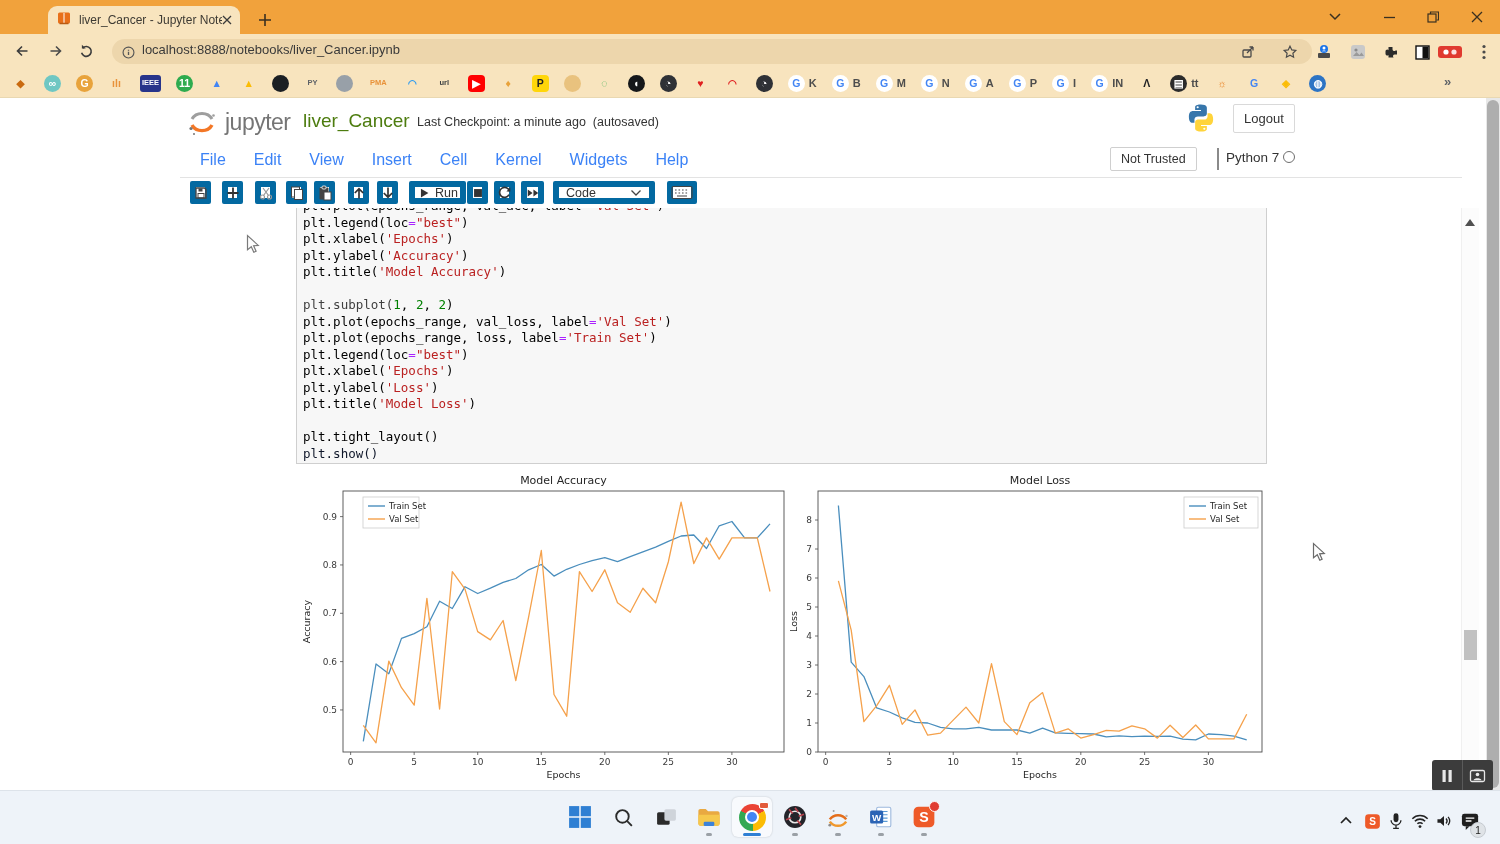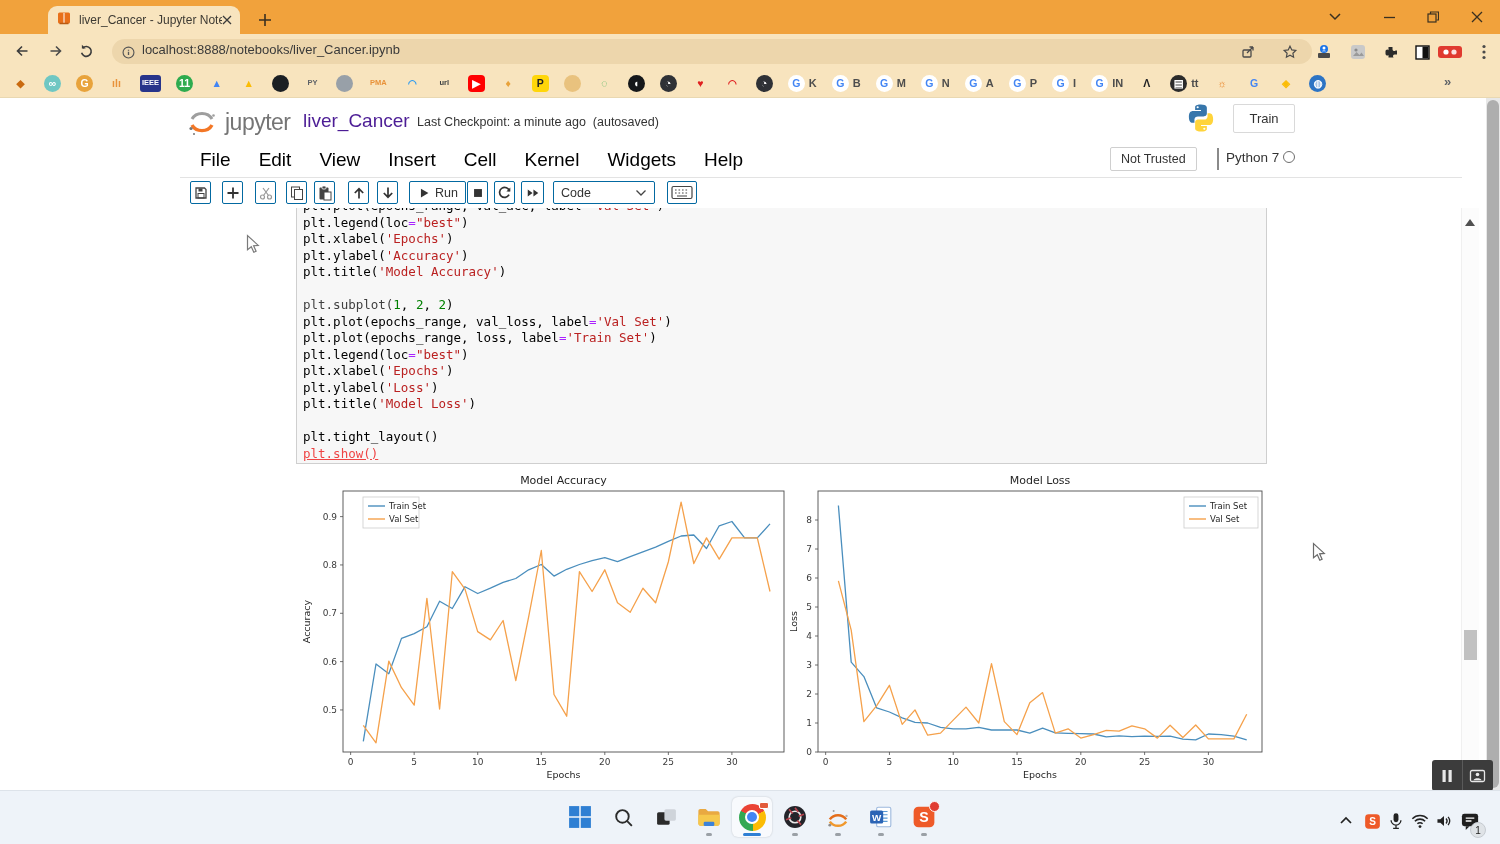--- a/index.html
+++ b/index.html
@@ -24,34 +24,34 @@
   .bm-item{display:inline-flex;align-items:center;margin-right:15px;}
   .bm{width:17px;height:17px;border-radius:50%;display:inline-flex;align-items:center;justify-content:center;
       font-size:10.5px;font-weight:bold;line-height:1;}
   .bm-wide{width:auto;min-width:17px;padding:0 2px;border-radius:3px;font-size:7.5px;letter-spacing:0;}
   .bm-suffix{margin-left:4px;font-size:11px;color:#4d4d4d;font-weight:bold;}
 
   
   .page{position:absolute;left:0;top:98px;width:1500px;height:692px;background:#fff;}
   .jbrand{position:absolute;left:185px;top:8px;display:flex;align-items:center;}
   .jbrand-text{font-size:23px;color:#757575;margin-left:6px;letter-spacing:-0.5px;}
-  .jtitle{position:absolute;left:303px;top:12px;font-size:19px;color:#4c1d95;}
+  .jtitle{position:absolute;left:303px;top:12px;font-size:19px;color:#4d7c0f;}
   .jcheckpoint{position:absolute;left:417px;top:17px;font-size:12.5px;color:#333;}
   .logout{position:absolute;left:1233px;top:6px;width:62px;height:29px;border:1px solid #d9d9d9;border-radius:2px;
           background:#fff;font-size:13px;color:#333;display:flex;align-items:center;justify-content:center;}
   .jmenu{position:absolute;left:186px;top:46px;height:32px;display:flex;align-items:center;}
-  .jmenu span{padding:0 14px;font-size:19px;color:#000000;}
+  .jmenu span{padding:0 14px;font-size:16px;color:#3b82f6;}
   .menurule{position:absolute;left:180px;top:79px;width:1282px;height:1px;background:#e3e3e3;}
   .nottrusted{position:absolute;left:1110px;top:49px;height:24px;padding:0 10px;border:1px solid #cfcfcf;border-radius:2px;
               font-size:12.5px;color:#333;display:flex;align-items:center;background:#fff;}
   .kerneldiv{position:absolute;left:1217px;top:50px;width:2px;height:22px;background:#8a8a8a;}
   .kernelname{position:absolute;left:1226px;top:52px;font-size:13.5px;color:#333;}
   .kernelind{position:absolute;left:1283px;top:53px;width:12px;height:12px;border:1.6px solid #6e6e6e;border-radius:50%;}
   .jtoolbar{position:absolute;left:0;top:80px;width:1500px;height:30px;}
-  .tbtn{position:absolute;top:3px;height:23px;border:1px solid #0369a1;border-radius:2px;background:#fff;
+  .tbtn{position:absolute;top:3px;height:23px;border:6px solid #0369a1;border-radius:2px;background:#fff;
         display:flex;align-items:center;justify-content:center;gap:4px;font-size:12.5px;color:#333;}
   .tsel{justify-content:space-between;padding:0 7px;}
 
   
   .cell{position:absolute;left:296px;top:110px;width:971px;height:256px;background:#f7f7f7;
         border-left:1px solid #cfcfcf;border-right:1px solid #cfcfcf;border-bottom:1px solid #cfcfcf;overflow:hidden;}
   .codewrap{margin-top:-10px;padding-left:6px;}
   .cl{height:16.5px;line-height:16.5px;white-space:pre;font-family:"DejaVu Sans Mono",monospace;font-size:12.5px;}
 
   
@@ -346,21 +346,21 @@
       <span class="jbrand-text">jupyter</span>
     </div>
     <div class="jtitle">liver_Cancer</div>
     <div class="jcheckpoint"><span>Last Checkpoint: a minute ago</span>&nbsp;&nbsp;<span>(autosaved)</span></div>
     <div class="abs" style="left:1185px;top:4px">
       <svg width="32" height="32" viewBox="0 0 24 24">
         <path d="M11.9 1.8c-4.6 0-4.3 2-4.3 2v2.2h4.4v.7H5.9s-3 -.3-3 4.4 2.6 4.5 2.6 4.5h1.6v-2.2s-.1-2.6 2.6-2.6h4.3s2.4.1 2.4-2.3V4.3s.4-2.5-4.5-2.5zM9.5 3.1a.8.8 0 1 1 0 1.6.8.8 0 0 1 0-1.6z" fill="#3776ab"></path>
         <path d="M12.1 22.2c4.6 0 4.3-2 4.3-2V18h-4.4v-.7h6.1s3 .3 3-4.4-2.6-4.5-2.6-4.5h-1.6v2.2s.1 2.6-2.6 2.6H10s-2.4-.1-2.4 2.3v4.2s-.4 2.5 4.5 2.5zm2.4-1.3a.8.8 0 1 1 0-1.6.8.8 0 0 1 0 1.6z" fill="#ffd43b"></path>
       </svg>
     </div>
-    <div class="logout">Train</div>
+    <div class="logout">Logout</div>
 
     <div class="jmenu" id="jmenu">
         <span>File</span>
         <span>Edit</span>
         <span>View</span>
         <span>Insert</span>
         <span>Cell</span>
         <span>Kernel</span>
         <span>Widgets</span>
         <span>Help</span>
@@ -484,21 +484,21 @@
           <div class="cl">&nbsp;</div>
           <div class="cl"><span style="color: #404040;">plt.subplot(</span><span style="color: rgb(0, 128, 0);">1</span><span style="color: rgb(0, 0, 0);">, </span><span style="color: rgb(0, 128, 0);">2</span><span style="color: rgb(0, 0, 0);">, </span><span style="color: rgb(0, 128, 0);">2</span><span style="color: rgb(0, 0, 0);">)</span></div>
           <div class="cl"><span style="color: rgb(0, 0, 0);">plt.plot(epochs_range, val_loss, label</span><span style="color: rgb(170, 34, 255);">=</span><span style="color: rgb(186, 33, 33);">'Val Set'</span><span style="color: rgb(0, 0, 0);">)</span></div>
           <div class="cl"><span style="color: rgb(0, 0, 0);">plt.plot(epochs_range, loss, label</span><span style="color: rgb(170, 34, 255);">=</span><span style="color: rgb(186, 33, 33);">'Train Set'</span><span style="color: rgb(0, 0, 0);">)</span></div>
           <div class="cl"><span style="color: rgb(0, 0, 0);">plt.legend(loc</span><span style="color: rgb(170, 34, 255);">=</span><span style="color: rgb(186, 33, 33);">"best"</span><span style="color: rgb(0, 0, 0);">)</span></div>
           <div class="cl"><span style="color: rgb(0, 0, 0);">plt.xlabel(</span><span style="color: rgb(186, 33, 33);">'Epochs'</span><span style="color: rgb(0, 0, 0);">)</span></div>
           <div class="cl"><span style="color: rgb(0, 0, 0);">plt.ylabel(</span><span style="color: rgb(186, 33, 33);">'Loss'</span><span style="color: rgb(0, 0, 0);">)</span></div>
           <div class="cl"><span style="color: rgb(0, 0, 0);">plt.title(</span><span style="color: rgb(186, 33, 33);">'Model Loss'</span><span style="color: rgb(0, 0, 0);">)</span></div>
           <div class="cl">&nbsp;</div>
           <div class="cl"><span style="color: rgb(0, 0, 0); text-align: center;">plt.tight_layout()</span></div>
-          <div class="cl"><span style="color: #ef4444; text-decoration: underline;">plt.show()</span></div>
+          <div class="cl"><span style="color: #0f172a;">plt.show()</span></div>
         </div>
     </div>
 
     <svg id="charts" class="abs" style="left:300px;top:372px;font-family:'DejaVu Sans',sans-serif" width="970" height="320">
         <rect x="0" y="0" width="970" height="320" fill="#ffffff"></rect>
         <rect x="43" y="21" width="441" height="261" fill="#ffffff" stroke="#4d4d4d" stroke-width="0.9"></rect>
         <text x="263.5" y="14" text-anchor="middle" font-size="11" fill="#262626">Model Accuracy</text>
         <line x1="50.62536023054755" y1="282" x2="50.62536023054755" y2="285" stroke="#4d4d4d" stroke-width="0.8"></line>
         <text x="50.62536023054755" y="295" text-anchor="middle" font-size="9" fill="#3a3a3a">0</text>
         <line x1="114.1700288184438" y1="282" x2="114.1700288184438" y2="285" stroke="#4d4d4d" stroke-width="0.8"></line>

